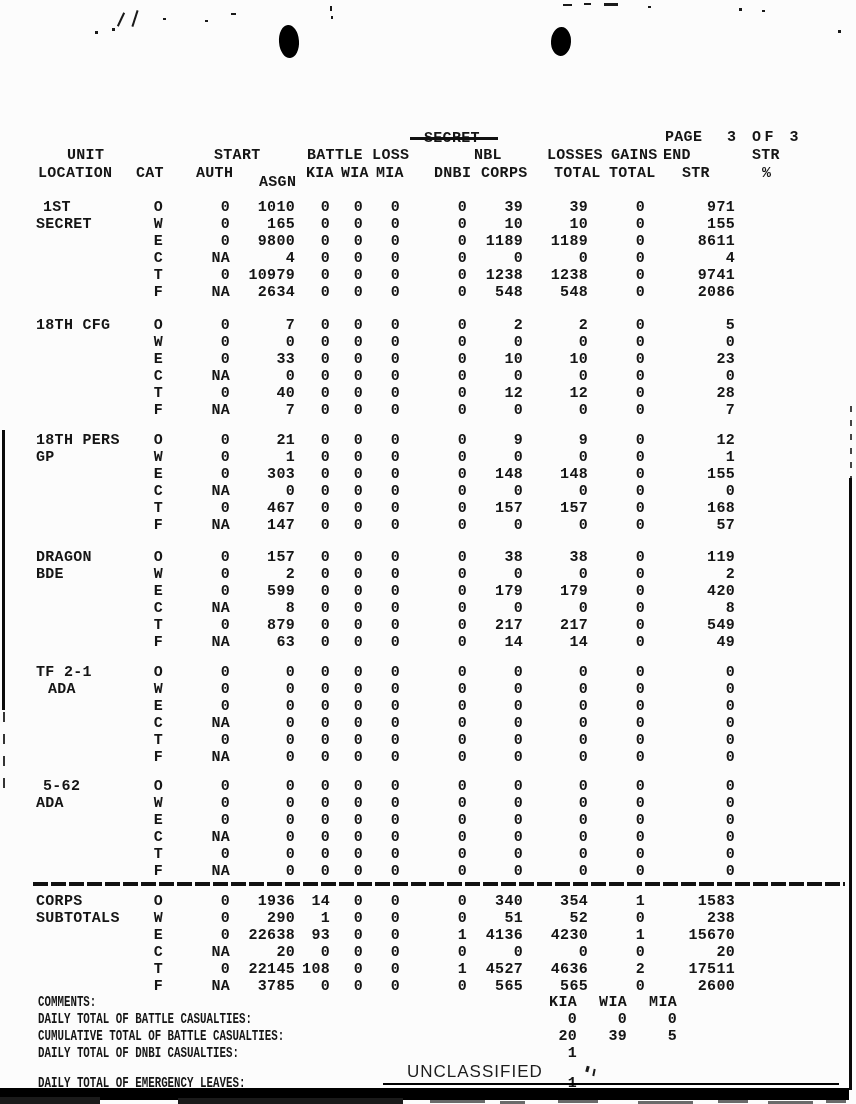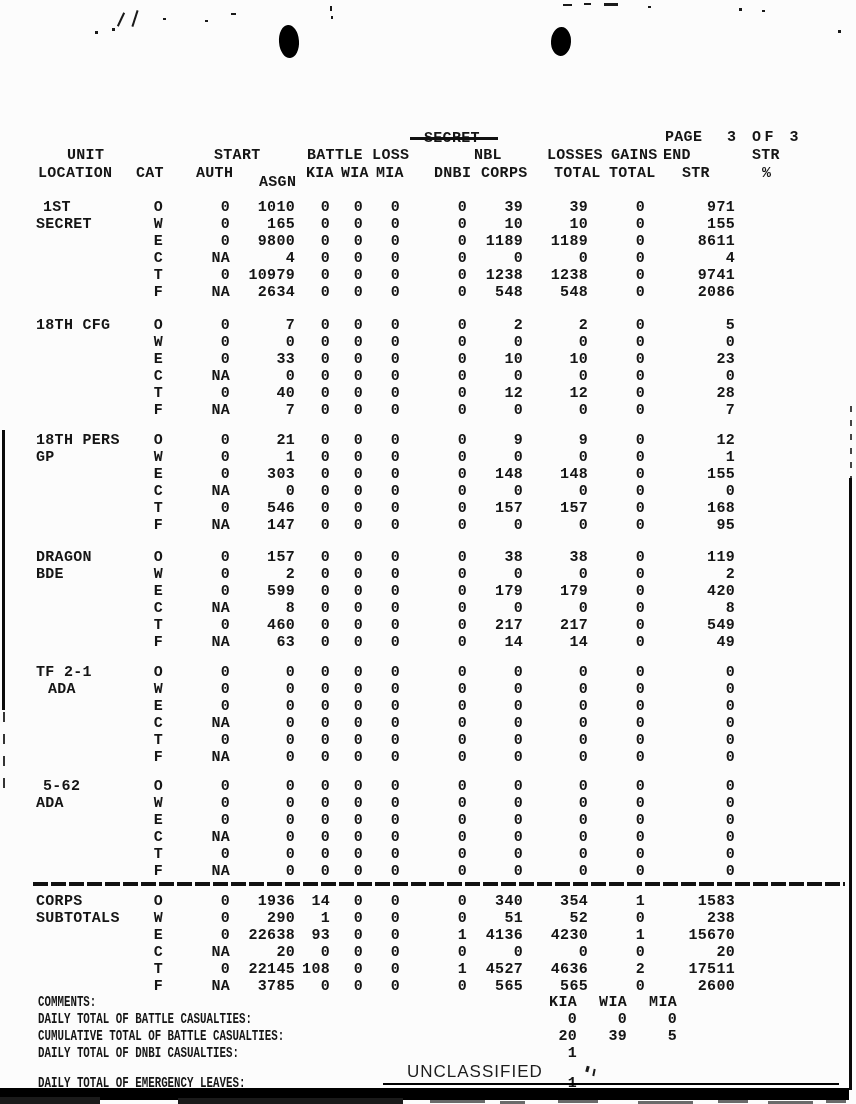--- a/index.html
+++ b/index.html
@@ -334,42 +334,42 @@
         <span class="cell c6 r3">0</span>
         <span class="cell c7 r3">0</span>
         <span class="cell c8 r3">0</span>
         <span class="cell c9 r3">0</span>
         <span class="cell c10 r3">0</span>
         <span class="cell c11 r3">0</span>
         <span class="cell c12 r3"></span>
         <span class="cell c0 r4"></span>
         <span class="cell c1 r4">T</span>
         <span class="cell c2 r4">0</span>
-        <span class="cell c3 r4">546</span>
+        <span class="cell c3 r4">467</span>
         <span class="cell c4 r4">0</span>
         <span class="cell c5 r4">0</span>
         <span class="cell c6 r4">0</span>
         <span class="cell c7 r4">0</span>
         <span class="cell c8 r4">157</span>
         <span class="cell c9 r4">157</span>
         <span class="cell c10 r4">0</span>
         <span class="cell c11 r4">168</span>
         <span class="cell c12 r4"></span>
         <span class="cell c0 r5"></span>
         <span class="cell c1 r5">F</span>
         <span class="cell c2 r5">NA</span>
         <span class="cell c3 r5">147</span>
         <span class="cell c4 r5">0</span>
         <span class="cell c5 r5">0</span>
         <span class="cell c6 r5">0</span>
         <span class="cell c7 r5">0</span>
         <span class="cell c8 r5">0</span>
         <span class="cell c9 r5">0</span>
         <span class="cell c10 r5">0</span>
-        <span class="cell c11 r5">95</span>
+        <span class="cell c11 r5">57</span>
         <span class="cell c12 r5"></span>
       </div>
       <div class="block b4">
         <span class="cell c0 r0">DRAGON</span>
         <span class="cell c1 r0">O</span>
         <span class="cell c2 r0">0</span>
         <span class="cell c3 r0">157</span>
         <span class="cell c4 r0">0</span>
         <span class="cell c5 r0">0</span>
         <span class="cell c6 r0">0</span>
@@ -414,21 +414,21 @@
         <span class="cell c6 r3">0</span>
         <span class="cell c7 r3">0</span>
         <span class="cell c8 r3">0</span>
         <span class="cell c9 r3">0</span>
         <span class="cell c10 r3">0</span>
         <span class="cell c11 r3">8</span>
         <span class="cell c12 r3"></span>
         <span class="cell c0 r4"></span>
         <span class="cell c1 r4">T</span>
         <span class="cell c2 r4">0</span>
-        <span class="cell c3 r4">460</span>
+        <span class="cell c3 r4">879</span>
         <span class="cell c4 r4">0</span>
         <span class="cell c5 r4">0</span>
         <span class="cell c6 r4">0</span>
         <span class="cell c7 r4">0</span>
         <span class="cell c8 r4">217</span>
         <span class="cell c9 r4">217</span>
         <span class="cell c10 r4">0</span>
         <span class="cell c11 r4">549</span>
         <span class="cell c12 r4"></span>
         <span class="cell c0 r5"></span>

